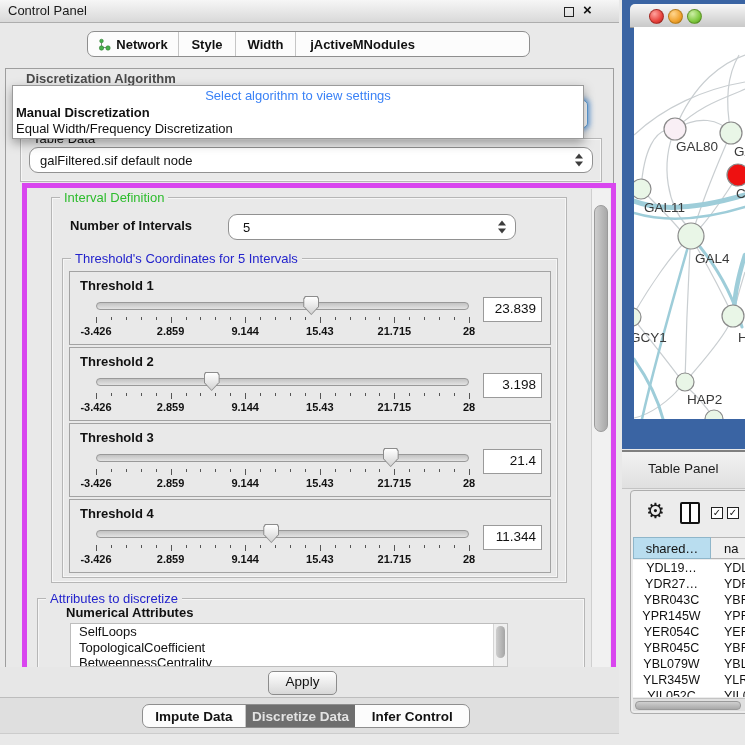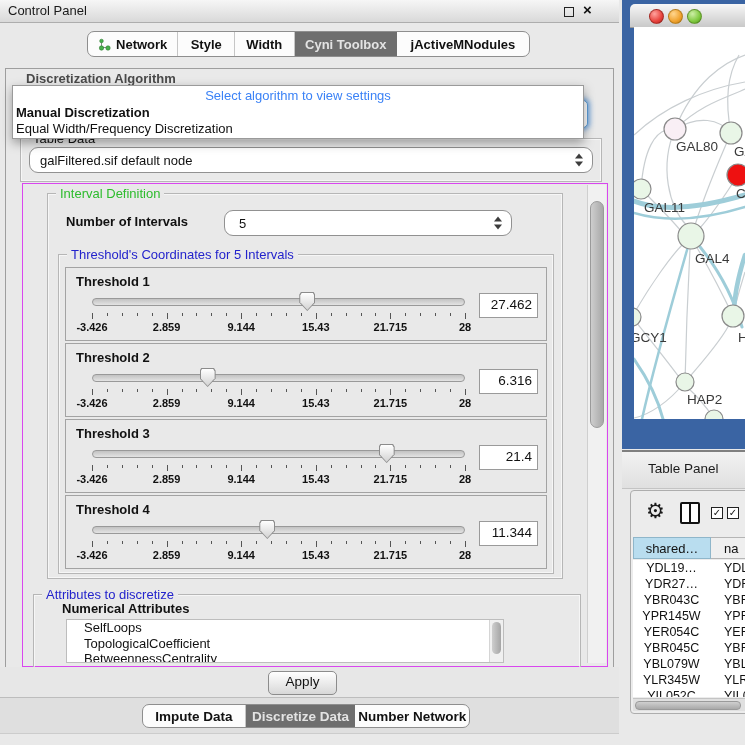--- a/index.html
+++ b/index.html
@@ -44,21 +44,21 @@
   #tabledata-group{left:20px;top:138px;width:580px;height:42px;}
   .combo{position:absolute;background:#fff;border:1px solid #919191;border-radius:9px;
     font-size:13px;display:flex;align-items:center;padding-left:10px;}
   #tabledata-combo{left:8px;top:8px;width:552px;height:24px;}
   .spin-arrows{position:absolute;right:9px;top:50%;transform:translateY(-50%);}
   .tri-up{width:0;height:0;border-left:4px solid transparent;border-right:4px solid transparent;
     border-bottom:5px solid #3c3c3c;margin-bottom:3px;}
   .tri-down{width:0;height:0;border-left:4px solid transparent;border-right:4px solid transparent;
     border-top:5px solid #3c3c3c;}
 
-  #inner-panel{left:22px;top:183px;width:584px;height:482px;border:1px solid #d946ef;}
+  #inner-panel{left:22px;top:183px;width:584px;height:482px;border:5px solid #d946ef;}
   #inner-vscroll{position:absolute;right:1px;top:1px;width:18px;height:478px;background:#f1f1f1;
     border-left:1px solid #cfcfcf;}
   #inner-vthumb{position:absolute;left:2px;top:16px;width:12px;height:225px;border-radius:7px;
     background:linear-gradient(90deg,#cecece,#a8a8a8);border:1px solid #9a9a9a;}
 
   #interval-group{left:24px;top:9px;width:514px;height:384px;}
   #noi-label{left:18px;top:20px;font-size:13px;font-weight:bold;}
   #noi-spinner{left:176px;top:16px;width:276px;height:24px;}
 
   #thr-group{left:10px;top:60px;width:494px;height:318px;}
@@ -80,21 +80,21 @@
   .th-ticks b.major{height:6px;}
   .th-scale{position:absolute;top:31px;left:0;right:0;height:13px;font-size:11px;font-weight:bold;color:#111;}
   .th-scale span{position:absolute;transform:translateX(-50%);white-space:nowrap;}
   .th-value{width:52px;height:20px;border:1px solid #9a9a9a;background:#fff;font-size:13.5px;
     text-align:right;padding:3px 5px 0 0;margin-left:14px;margin-top:3px;}
 
   #attr-group{left:10px;top:410px;width:546px;height:78px;}
   #attr-list-label{left:28px;top:6px;font-size:13px;font-weight:bold;}
   #attr-list{left:32px;top:24px;width:436px;height:42px;background:#fff;border:1px solid #bdbdbd;
     overflow:hidden;}
-  .attr-item{font-size:13px;line-height:15.5px;padding-left:17px;white-space:nowrap;}
+  .attr-item{font-size:13px;line-height:15.5px;padding-left:8px;white-space:nowrap;}
   #attr-vscroll{position:absolute;right:0;top:0;width:13px;height:100%;background:#f0f0f0;
     border-left:1px solid #d5d5d5;}
   #attr-vthumb{position:absolute;left:1.5px;top:2px;width:9px;height:32px;border-radius:5px;
     background:linear-gradient(90deg,#cecece,#a5a5a5);}
 
   #apply-strip{left:0;top:667px;width:619px;height:30px;background:#e7e7e7;}
   #apply-btn{left:268px;top:4px;width:67px;height:20px;border:1px solid #8c8c8c;border-radius:5px;
     background:linear-gradient(#ffffff,#d8d8d8);font-size:13.5px;text-align:center;padding-top:2px;}
 
   #bottom-strip{left:0;top:697px;width:619px;height:35px;background:#dfdfdf;
@@ -171,23 +171,20 @@
         </svg>
       </span>
       <span>Network</span>
     </div>
     <div class="cp-tab" id="tab-style">
       <span>Style</span>
     </div>
     <div class="cp-tab" id="tab-select">
       <span>Width</span>
     </div>
-    <div class="cp-tab sel" id="tab-cyni">
-      <span>Cyni Toolbox</span>
-    </div>
     <div class="cp-tab" id="tab-jactive">
       <span>jActiveMNodules</span>
     </div>
   </div>
 
   <div class="abs" id="cp-body"></div>
 
   <span class="abs" id="algo-label">Discretization Algorithm</span>
   <div class="abs" id="algo-combo-ghost"></div>
 
@@ -262,21 +259,21 @@
                   </div>
                   <div class="th-scale">
                     <span style="left: 0%;">-3.426</span>
                     <span style="left: 20%;">2.859</span>
                     <span style="left: 40%;">9.144</span>
                     <span style="left: 60%;">15.43</span>
                     <span style="left: 80%;">21.715</span>
                     <span style="left: 100%;">28</span>
                   </div>
                 </div>
-                <div class="th-value">27.462</div>
+                <div class="th-value">23.839</div>
               </div>
             </div>
             <div class="th-box">
               <div class="th-label">Threshold 2</div>
               <div class="th-row">
                 <div class="th-slider">
                   <div class="th-track"></div>
                   <div class="th-handle" style="left: 30.9998%;">
                     <i></i>
                   </div>
@@ -310,21 +307,21 @@
                   </div>
                   <div class="th-scale">
                     <span style="left: 0%;">-3.426</span>
                     <span style="left: 20%;">2.859</span>
                     <span style="left: 40%;">9.144</span>
                     <span style="left: 60%;">15.43</span>
                     <span style="left: 80%;">21.715</span>
                     <span style="left: 100%;">28</span>
                   </div>
                 </div>
-                <div class="th-value">6.316</div>
+                <div class="th-value">3.198</div>
               </div>
             </div>
             <div class="th-box">
               <div class="th-label">Threshold 3</div>
               <div class="th-row">
                 <div class="th-slider">
                   <div class="th-track"></div>
                   <div class="th-handle" style="left: 78.9983%;">
                     <i></i>
                   </div>
@@ -440,21 +437,21 @@
   </div>
 
   <div class="abs" id="apply-strip">
     <div class="abs" id="apply-btn">Apply</div>
   </div>
 
   <div class="abs" id="bottom-strip">
     <div class="abs" id="bottom-pill">
       <div class="b-tab" id="btab-impute">Impute Data</div>
       <div class="b-tab" id="btab-discretize">Discretize Data</div>
-      <div class="b-tab" id="btab-infer">Number Network</div>
+      <div class="b-tab" id="btab-infer">Infer Control</div>
     </div>
   </div>
 
   <div class="abs" id="net-window">
     <div class="abs" id="net-titlebar">
       <span class="light" id="light-red"></span>
       <span class="light" id="light-yellow"></span>
       <span class="light" id="light-green"></span>
     </div>
     <div class="abs" id="net-canvas">

